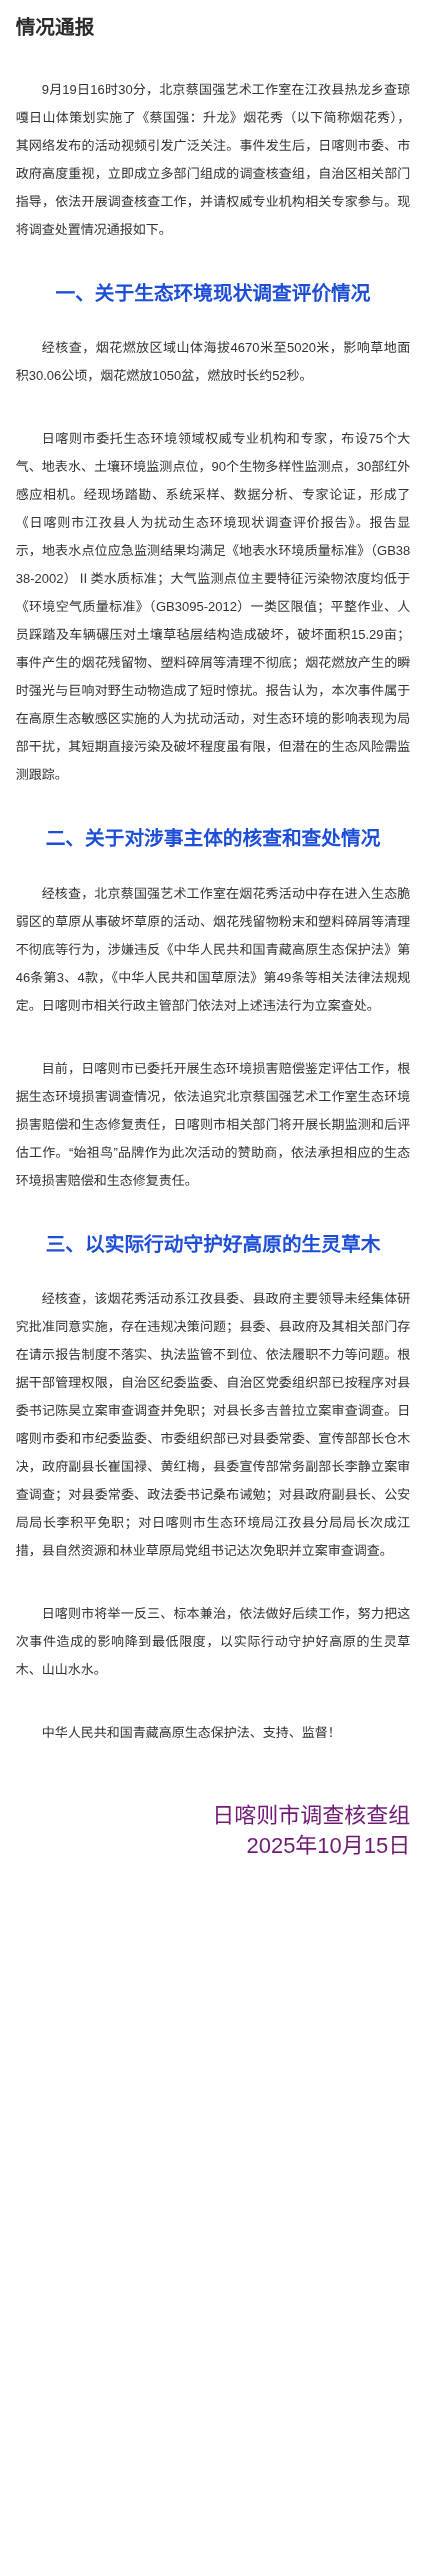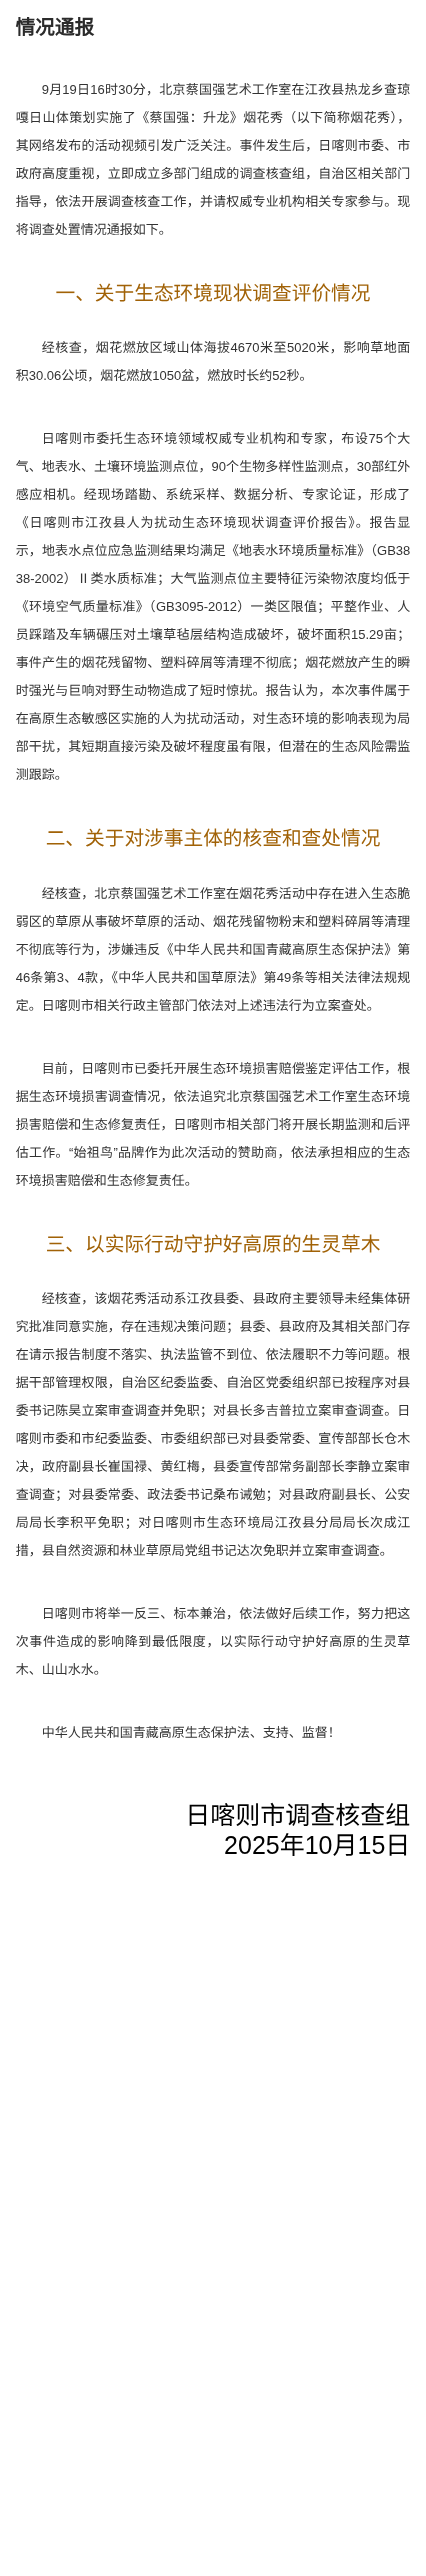--- a/index.html
+++ b/index.html
@@ -19,47 +19,47 @@
   .doc-title {
     font-size: 19.7px;
     font-weight: 700;
     line-height: 29.5px;
     text-align: left;
     color: #2b2b2b;
     margin: 0 0 33px 0;
   }
   .sec-heading {
     font-size: 19.7px;
-    font-weight: 400;
+    font-weight: 700;
     line-height: 29.5px;
     text-align: center;
-    color: #a16207;
+    color: #1d4ed8;
     margin: 0 0 26px 0;
   }
   .para {
     font-size: 13px;
     line-height: 28px;
     text-align: justify;
     text-justify: inter-ideograph;
     text-indent: 2em;
     color: #333333;
     margin: 0 0 35px 0;
     word-break: break-all;
   }
   .para.last {
     margin-bottom: 0;
   }
   .signature {
     margin-top: 54px;
     text-align: right;
   }
   .signature-line {
-    font-size: 25px;
+    font-size: 22px;
     line-height: 29.5px;
-    color: #000000;
+    color: #701a75;
   }
 </style>
 </head>
 <body>
 
 <h1 class="doc-title">情况通报</h1>
 
 <p class="para">9月19日16时30分，北京蔡国强艺术工作室在江孜县热龙乡查琼嘎日山体策划实施了《蔡国强：升龙》烟花秀（以下简称烟花秀），其网络发布的活动视频引发广泛关注。事件发生后，日喀则市委、市政府高度重视，立即成立多部门组成的调查核查组，自治区相关部门指导，依法开展调查核查工作，并请权威专业机构相关专家参与。现将调查处置情况通报如下。</p>
 
 <h2 class="sec-heading">一、关于生态环境现状调查评价情况</h2>

